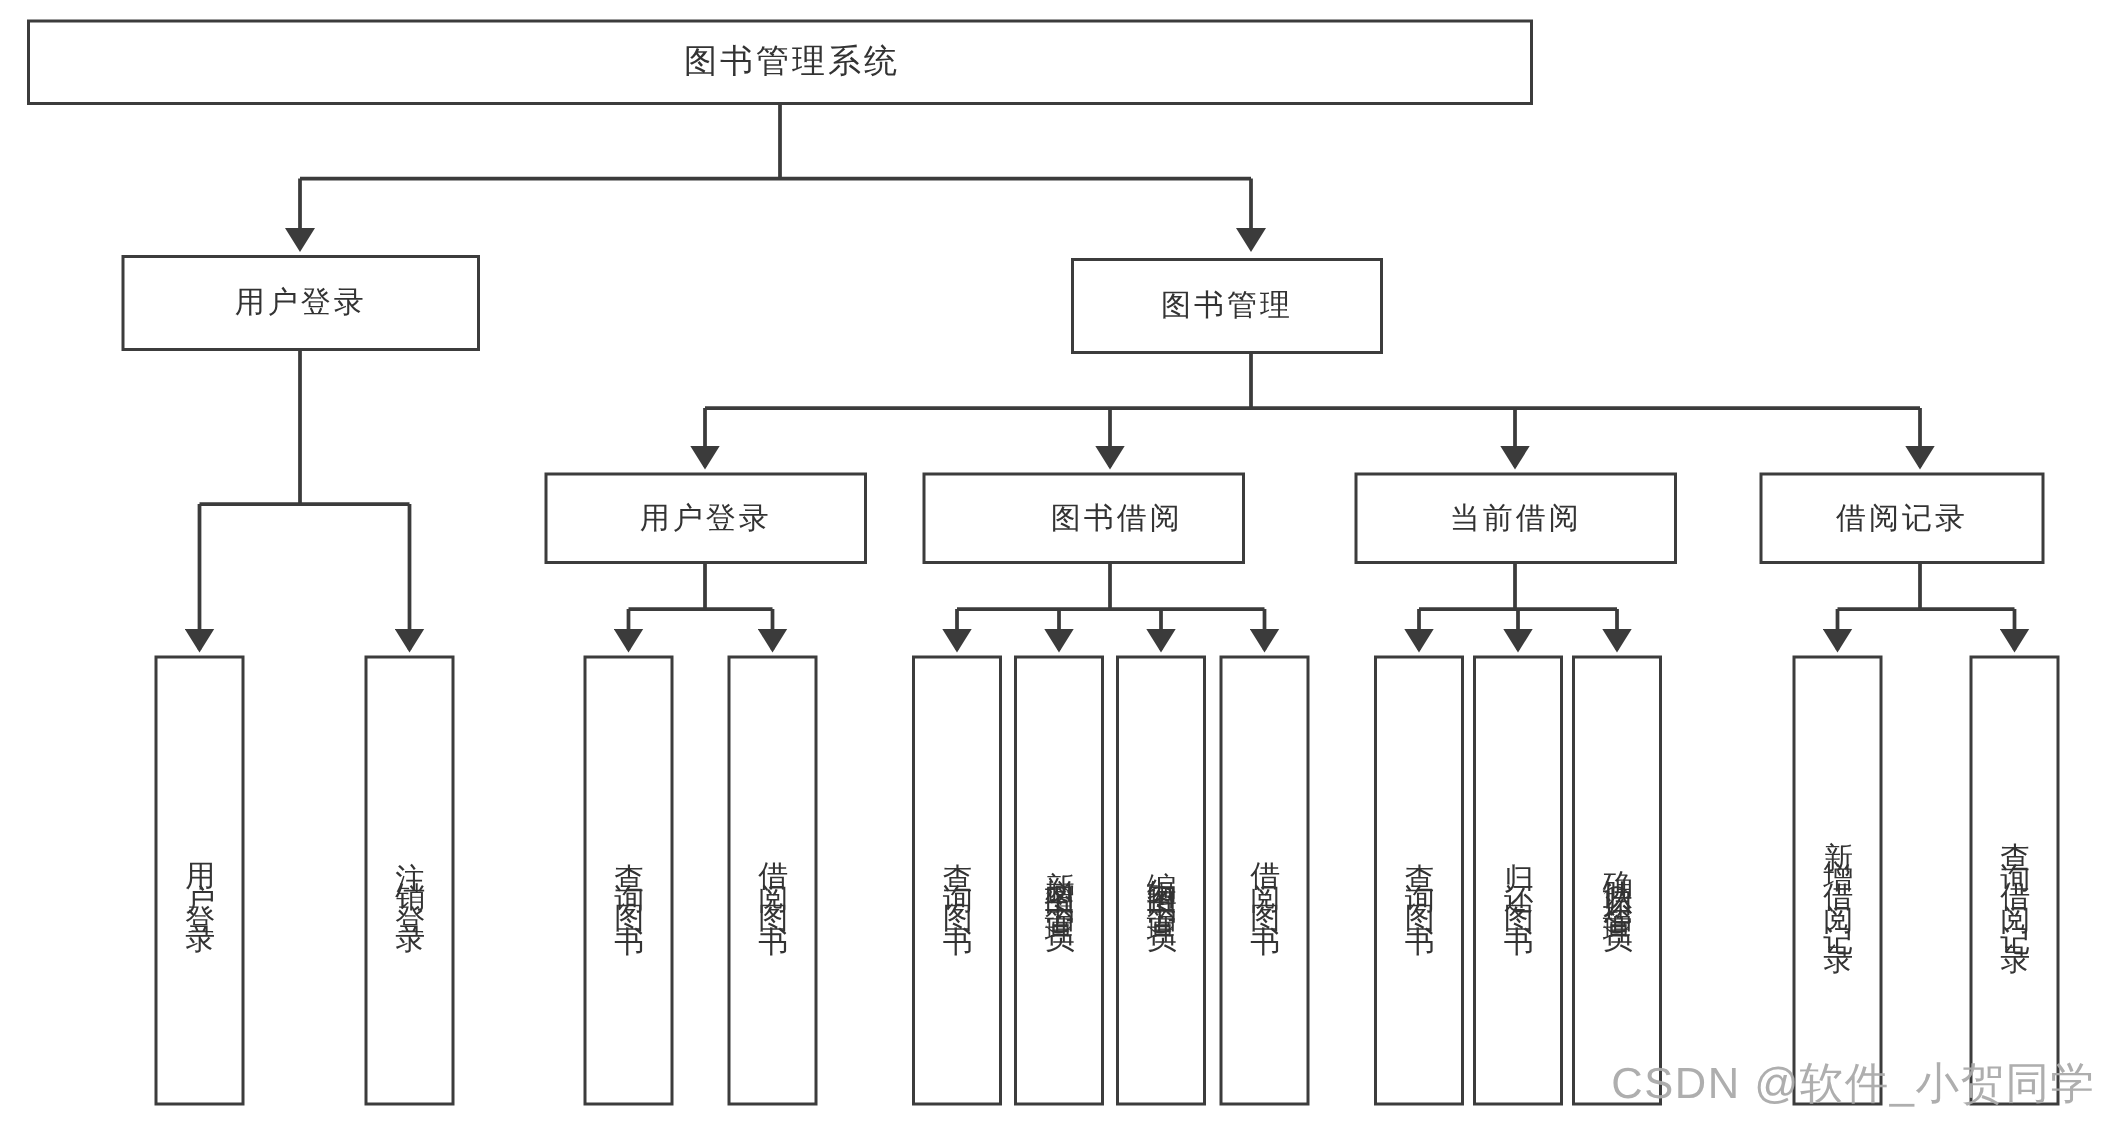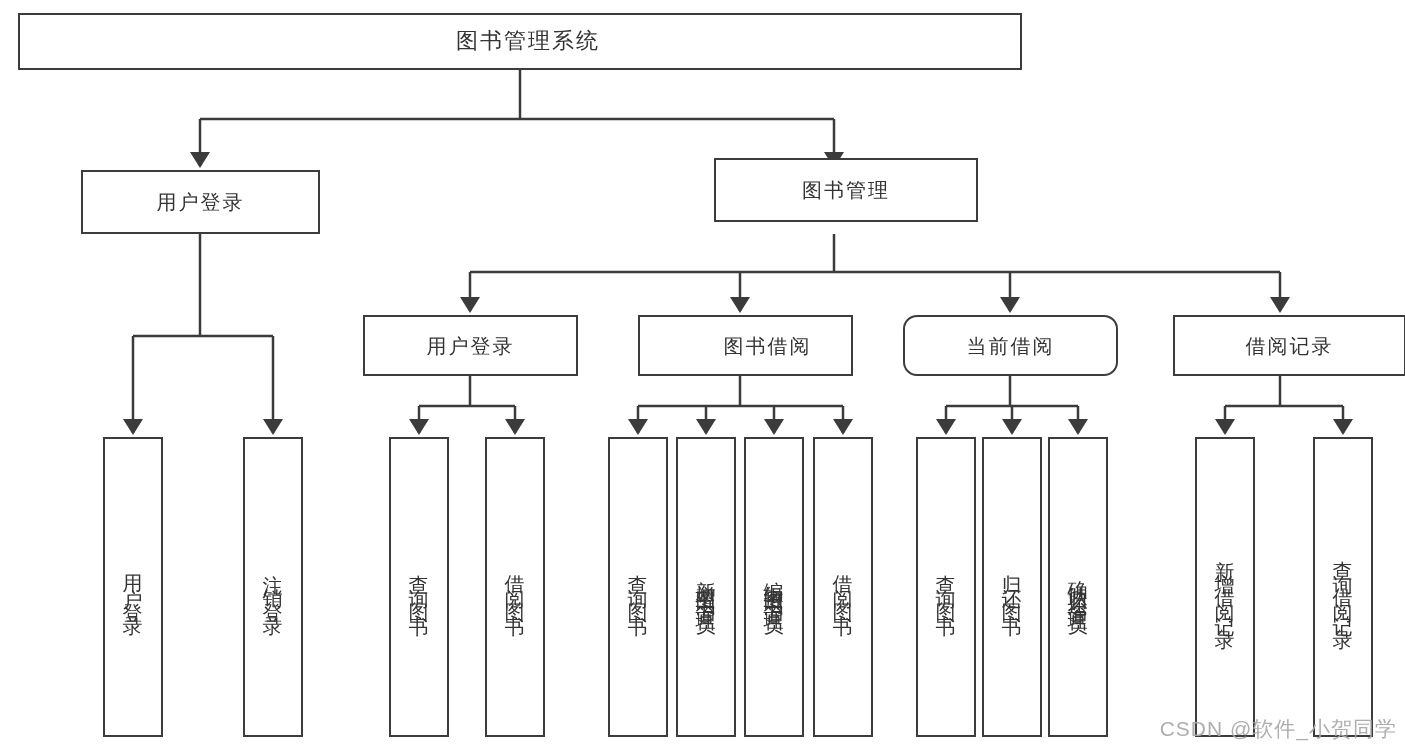--- a/index.html
+++ b/index.html
@@ -46,21 +46,21 @@
     padding: 8px 0;
     letter-spacing: 14px;
   }
   .node.v.tight {
     letter-spacing: 5px;
   }
   .watermark {
     position: absolute;
     right: 8px;
     bottom: 4px;
-    font-size: 21px;
+    font-size: 29px;
     color: rgba(170, 170, 170, 0.95);
     letter-spacing: 1px;
     z-index: 5;
     white-space: nowrap;
   }
 </style>
 </head>
 <body>
 
 <div class="stage">
@@ -111,26 +111,26 @@
       <path d="M1280,376 L1280,406"></path>
       <path d="M1225,406 L1343,406"></path>
       <path d="M1225,406 L1225,433" marker-end="url(#arw)"></path>
       <path d="M1343,406 L1343,433" marker-end="url(#arw)"></path>
     </g>
   </svg>
 
   <div class="node root" style="left:18px; top:13px; width:1004px; height:57px;padding-left:16px;">图书管理系统</div>
 
   <div class="node" style="left:81px; top:170px; width:239px; height:64px;">用户登录</div>
-  <div class="node" style="left:714px; top:158px; width:264px; height:64px;">图书管理</div>
+  <div class="node" style="left:714px; top:172px; width:208px; height:64px;">图书管理</div>
 
   <div class="node" style="left:363px; top:315px; width:215px; height:61px;">用户登录</div>
-  <div class="node" style="left:638px; top:315px; width:215px; height:61px;padding-left:44px;">图书借阅</div>
-  <div class="node" style="left:903px; top:315px; width:215px; height:61px;border-radius:14px;">当前借阅</div>
-  <div class="node" style="left:1173px; top:315px; width:233px; height:61px;">借阅记录</div>
+  <div class="node" style="left:615px; top:315px; width:215px; height:61px;padding-left:44px;">图书借阅</div>
+  <div class="node" style="left:903px; top:315px; width:215px; height:61px;">当前借阅</div>
+  <div class="node" style="left:1173px; top:315px; width:190px; height:61px;">借阅记录</div>
 
   <div class="node v" style="left:103px; top:437px; width:60px; height:300px;">用户登录</div>
   <div class="node v" style="left:243px; top:437px; width:60px; height:300px;">注销登录</div>
 
   <div class="node v" style="left:389px; top:437px; width:60px; height:300px;">查询图书</div>
   <div class="node v" style="left:485px; top:437px; width:60px; height:300px;">借阅图书</div>
 
   <div class="node v" style="left:608px; top:437px; width:60px; height:300px;">查询图书</div>
   <div class="node v tight" style="left:676px; top:437px; width:60px; height:300px;">新增图书（管理员）</div>
   <div class="node v tight" style="left:744px; top:437px; width:60px; height:300px;">编辑图书（管理员）</div>

